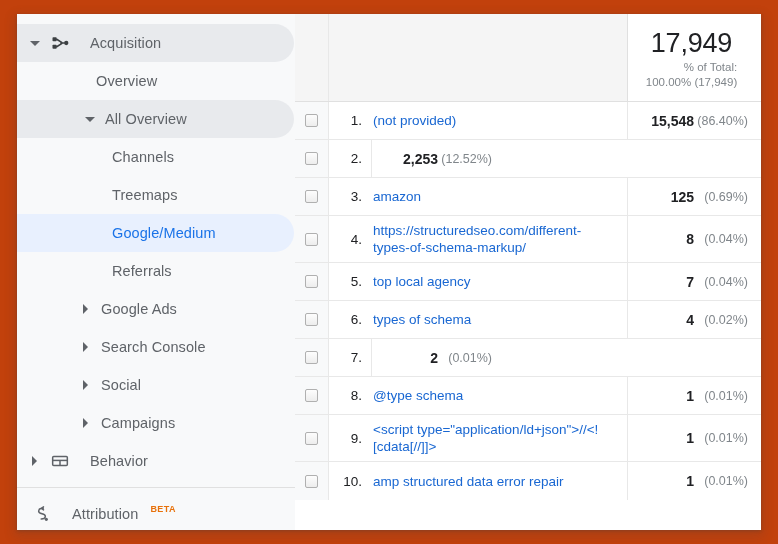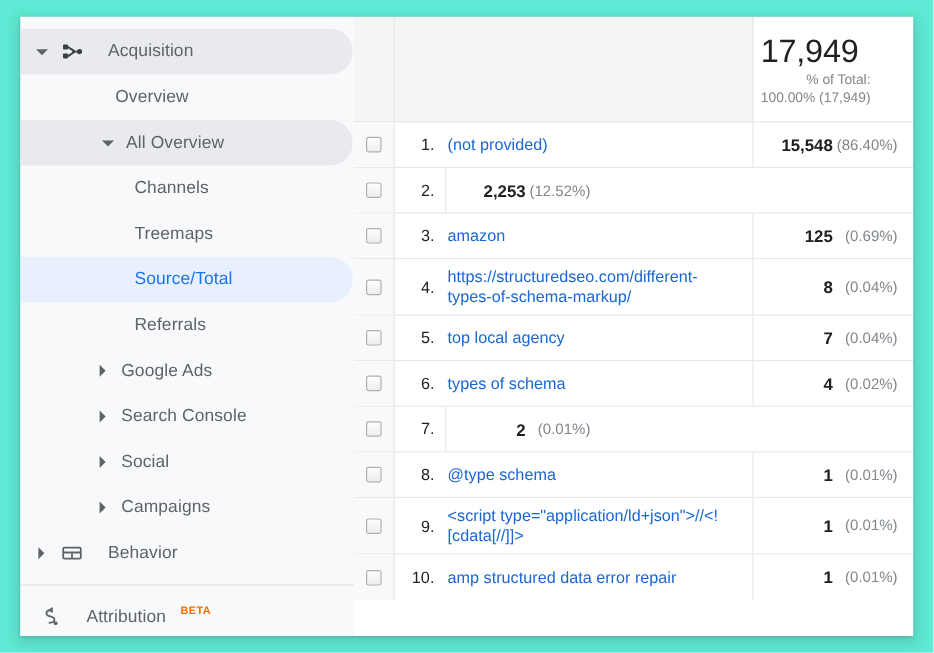--- a/index.html
+++ b/index.html
@@ -10,21 +10,21 @@
     background: #ffffff;
     font-family: "Liberation Sans", sans-serif;
     -webkit-font-smoothing: antialiased;
     overflow: hidden;
   }
 
   #root {
     position: relative;
     width: 778px;
     height: 544px;
-    background: #5eead4;
+    background: #c2410c;
   }
 
   
   .panel {
     position: absolute;
     left: 17px;
     top: 14px;
     width: 744px;
     height: 516px;
     background: #ffffff;
@@ -213,21 +213,21 @@
   .hdr .h-label {
     flex: 1 1 auto;
     background: #f5f5f5;
   }
   .hdr .h-total {
     flex: 0 0 134px;
     border-left: 1px solid #e0e0e0;
     background: #ffffff;
     display: flex;
     flex-direction: column;
-    align-items: flex-start;
+    align-items: center;
     justify-content: flex-start;
     padding: 14px 12px 0 6px;
   }
   .total-num {
     font-size: 27px;
     color: #202124;
     line-height: 30px;
     letter-spacing: -0.2px;
   }
   .total-sub {
@@ -267,21 +267,21 @@
           <span class="arrow down"></span>
           <span class="nav-label">All Overview</span>
         </div>
         <div class="nav-item lvl3">
           <span class="nav-label">Channels</span>
         </div>
         <div class="nav-item lvl3">
           <span class="nav-label">Treemaps</span>
         </div>
         <div class="nav-item lvl3 selected">
-          <span class="nav-label">Source/Total</span>
+          <span class="nav-label">Google/Medium</span>
         </div>
         <div class="nav-item lvl3">
           <span class="nav-label">Referrals</span>
         </div>
         <div class="nav-item lvl4">
           <span class="arrow right"></span>
           <span class="nav-label">Google Ads</span>
         </div>
         <div class="nav-item lvl4">
           <span class="arrow right"></span>

